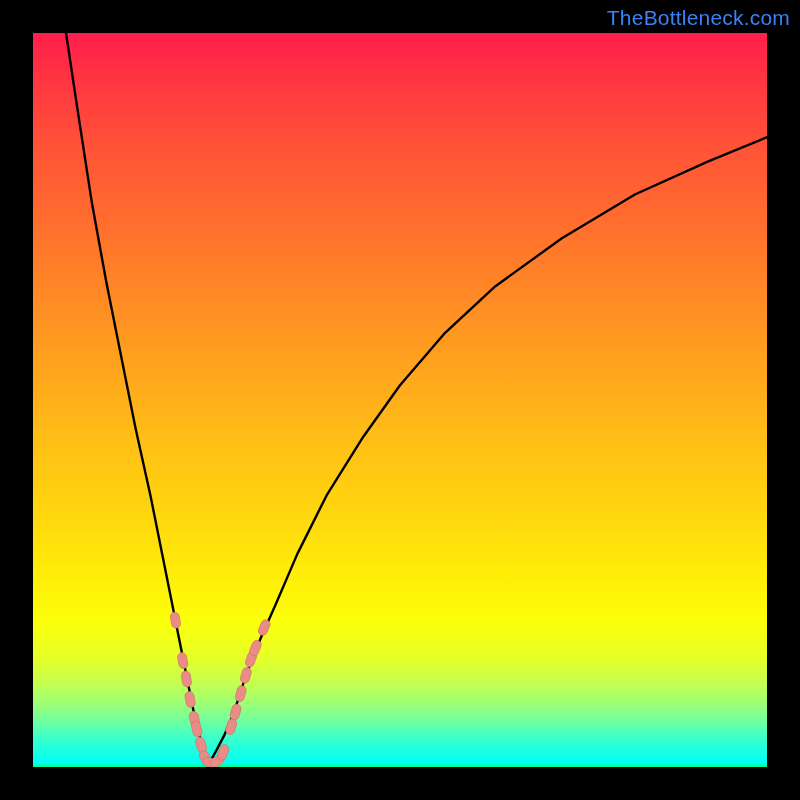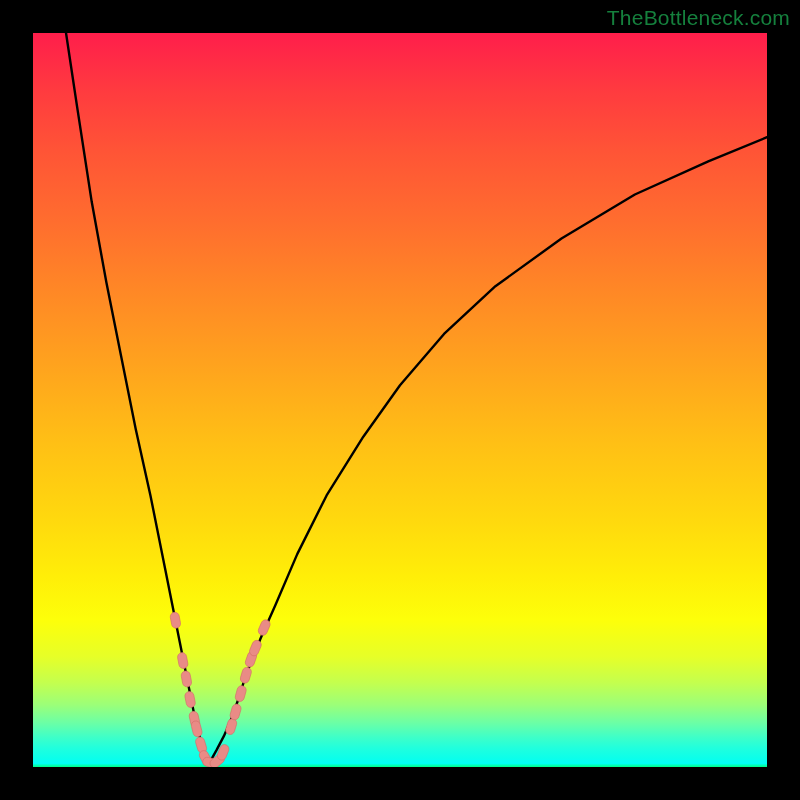--- a/index.html
+++ b/index.html
@@ -60,21 +60,21 @@
     position: absolute;
     left: 0;
     top: 0;
     width: 734px;
     height: 734px;
   }
   .watermark {
     position: absolute;
     top: 6px;
     right: 10px;
-    color: #15803d;
+    color: #3b82f6;
     font-size: 21px;
     font-weight: 400;
     letter-spacing: 0.2px;
   }
 </style>
 </head>
 <body>
 
 <div class="frame">
 

